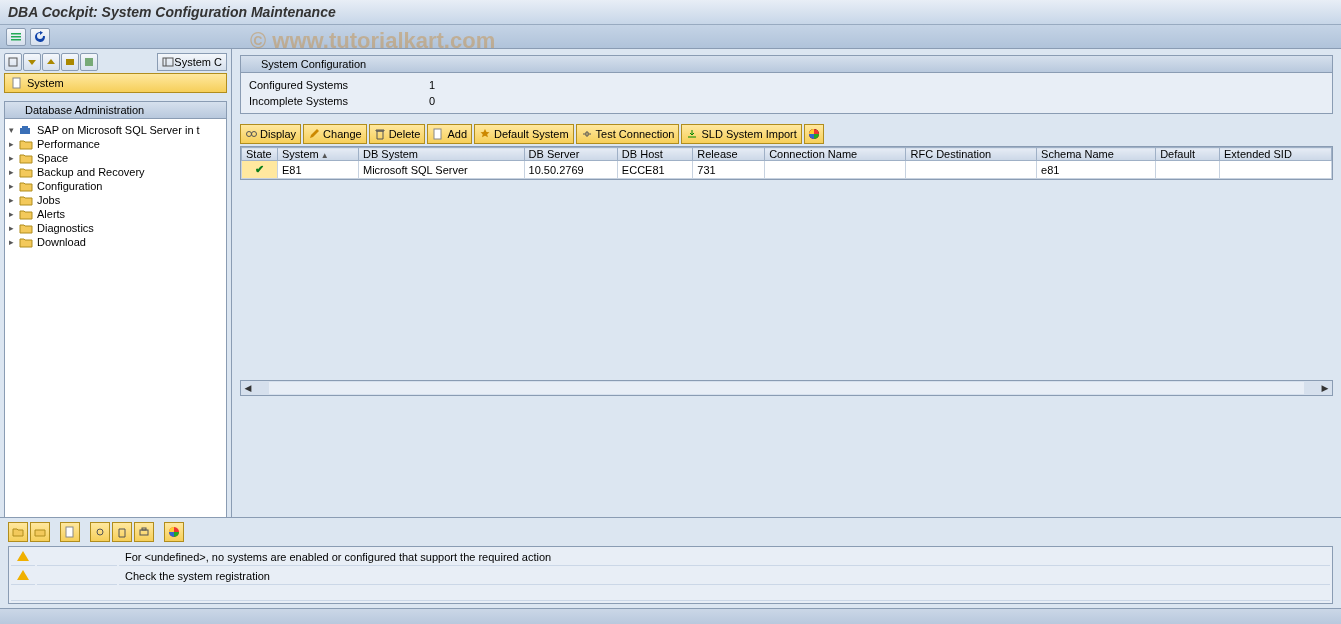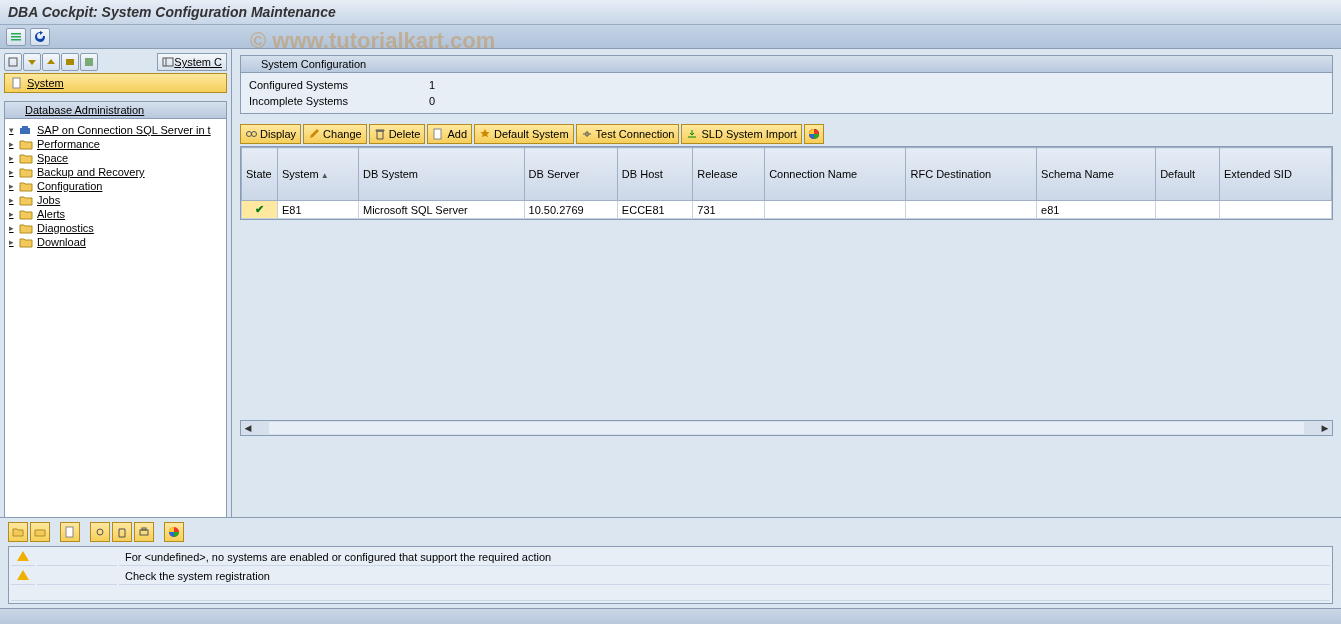--- a/index.html
+++ b/index.html
@@ -2,21 +2,21 @@
 <html><head>
 <meta charset="utf-8">
 <style>
 * { box-sizing: border-box; margin: 0; padding: 0; font-family: Arial, sans-serif; font-size: 11px; }
 body { background: #dce6f1; width: 1341px; height: 624px; overflow: hidden; position: relative; }
 .title-bar { background: linear-gradient(#e8eef6, #c7d6e8); border-bottom: 1px solid #98aac0; padding: 4px 8px; font-size: 14px; font-weight: bold; font-style: italic; color: #333; }
 .app-toolbar { background: linear-gradient(#c5d4e6, #b0c3da); border-bottom: 1px solid #8a9cb3; padding: 3px 6px; display: flex; gap: 4px; align-items: center; height: 24px; }
 .tb-btn { width: 20px; height: 18px; background: linear-gradient(#f4f7fb,#d6e0ed); border: 1px solid #8a9cb3; border-radius: 2px; display:flex; align-items:center; justify-content:center; cursor:pointer; }
 .tb-btn svg { width:12px; height:12px; }
 .main-area { display: flex; height: 480px; }
-.sidebar { width: 232px; background: #dce6f1; border-right: 1px solid #8a9cb3; padding: 4px; display:flex; flex-direction:column;text-decoration:underline; }
+.sidebar { width: 232px; background: #dce6f1; border-right: 1px solid #8a9cb3; padding: 4px; display:flex; flex-direction:column; }
 .sb-toolbar { display:flex; gap:1px; margin-bottom:2px; }
 .sb-toolbar .tb-btn { width:18px; height:18px; }
 .sb-sysc { background: linear-gradient(#f4f7fb,#d6e0ed); border:1px solid #8a9cb3; padding:1px 4px; margin-left:auto; display:flex; align-items:center; cursor:pointer; }
 .sb-system { background: linear-gradient(#ffe89f,#f6cf5a); border:1px solid #b08d1e; padding:2px 6px; display:flex; align-items:center; margin-bottom:8px; height:20px; cursor:pointer; }
 .panel-head { background: linear-gradient(#d6e0ed,#b8c8dd); border:1px solid #8a9cb3; padding:2px 20px; font-weight:normal; }
 .tree { border:1px solid #8a9cb3; border-top:none; background:#fff; padding:4px 2px; flex:1; overflow:hidden; }
 .tree-item { display:flex; align-items:center; padding:1px 2px; white-space:nowrap; overflow:hidden; cursor:pointer; }
 .tree-item .tri { width:10px; color:#555; font-size:9px; }
 .tree-item .folder { width:14px; height:12px; margin-right:4px; }
 .content { flex:1; padding:6px 8px; position:relative; }
@@ -24,21 +24,21 @@
 .config-panel .panel-head { border:none; border-bottom:1px solid #8a9cb3; }
 .config-body { padding:4px 8px; }
 .config-row { display:flex; padding:2px 0; }
 .config-row .lbl { width:180px; }
 .action-bar { margin-top:10px; display:flex; gap:2px; flex-wrap:wrap; }
 .yb { background: linear-gradient(#ffe89f,#f6cf5a); border:1px solid #b08d1e; padding:2px 4px; display:flex; align-items:center; gap:3px; cursor:pointer; border-radius:0; height:20px; }
 .yb svg { width:12px; height:12px; }
 .yb.icon-only { padding:2px 3px; }
 .grid { margin-top:2px; border:1px solid #8a9cb3; background:#fff; }
 .grid table { border-collapse:collapse; width:100%; }
-.grid th { background: linear-gradient(#e6ecf5,#cbd7e7); border:1px solid #9fb0c6; padding:20px 4px; font-weight:normal; text-align:left; white-space:nowrap; }
+.grid th { background: linear-gradient(#e6ecf5,#cbd7e7); border:1px solid #9fb0c6; padding:0 4px; font-weight:normal; text-align:left; white-space:nowrap; }
 .grid td { border:1px solid #c7d2e0; padding:2px 4px; white-space:nowrap; }
 .grid .state-cell { background:#ffe89f; text-align:center; width:36px; }
 .check { color:#0a7d1a; font-weight:bold; }
 .sort { font-size:8px; color:#555; margin-left:2px; }
 .h-scroll { margin-top:200px; height:16px; background:#d6e0ed; border:1px solid #8a9cb3; display:flex; align-items:center; }
 .h-scroll .track { flex:1; height:12px; background:#e8eef6; margin:0 14px; position:relative; }
 .h-scroll .arrow { width:14px; text-align:center; font-size:9px; color:#333; cursor:pointer; }
 .bottom-bar { position:absolute; left:0; right:0; bottom:16px; background:#dce6f1; border-top:1px solid #8a9cb3; padding:4px 8px; }
 .bottom-tb { display:flex; gap:2px; margin-bottom:4px; }
 .msg-table { width:100%; background:#e8eef6; border:1px solid #8a9cb3; }
@@ -115,21 +115,21 @@
       <span style="margin-left:4px">System</span>
     </div>
     <div class="panel-head">Database Administration</div>
     <div class="tree">
       <div class="tree-item">
         <span class="tri">▾</span>
         <svg class="folder" viewBox="0 0 14 12">
             <rect x="1" y="4" width="10" height="6" fill="#3a6fb7"></rect>
             <rect x="3" y="2" width="6" height="3" fill="#3a6fb7"></rect>
           </svg>
-        <span>SAP on Connection SQL Server in t</span>
+        <span>SAP on Microsoft SQL Server in t</span>
       </div>
       <div class="tree-item">
           <span class="tri">▸</span>
           <svg class="folder" viewBox="0 0 14 12">
             <path d="M1 3h4l1 1h7v7H1z" fill="#f3c95b" stroke="#b08d1e"></path>
           </svg>
           <span>Performance</span>
         </div>
       <div class="tree-item">
           <span class="tri">▸</span>

